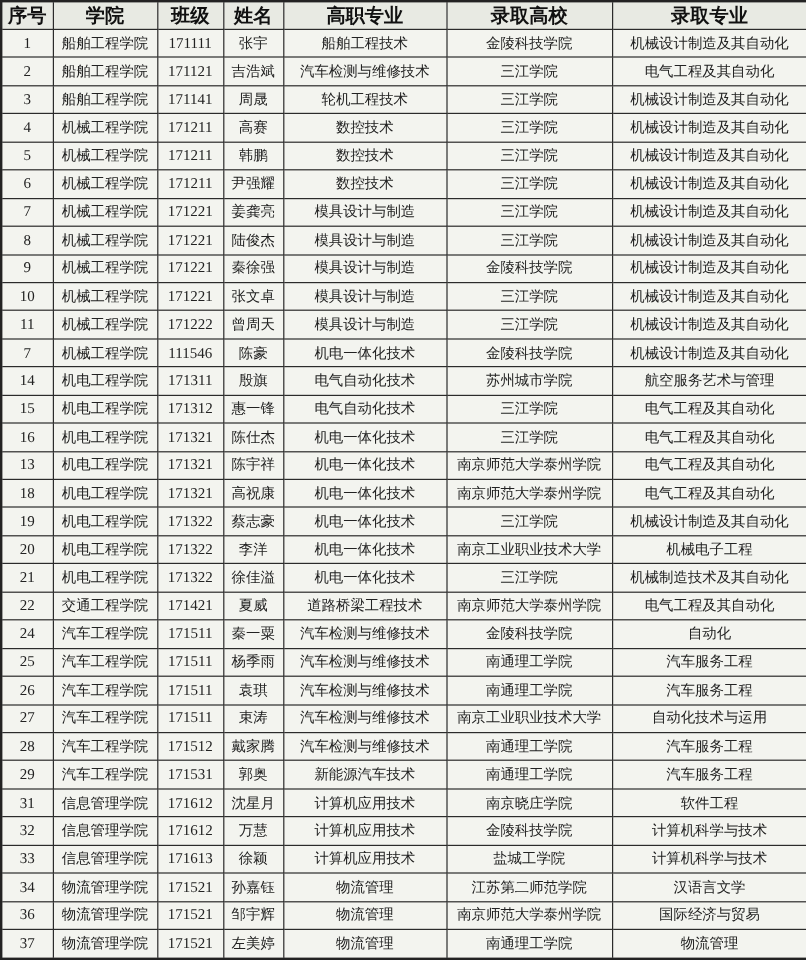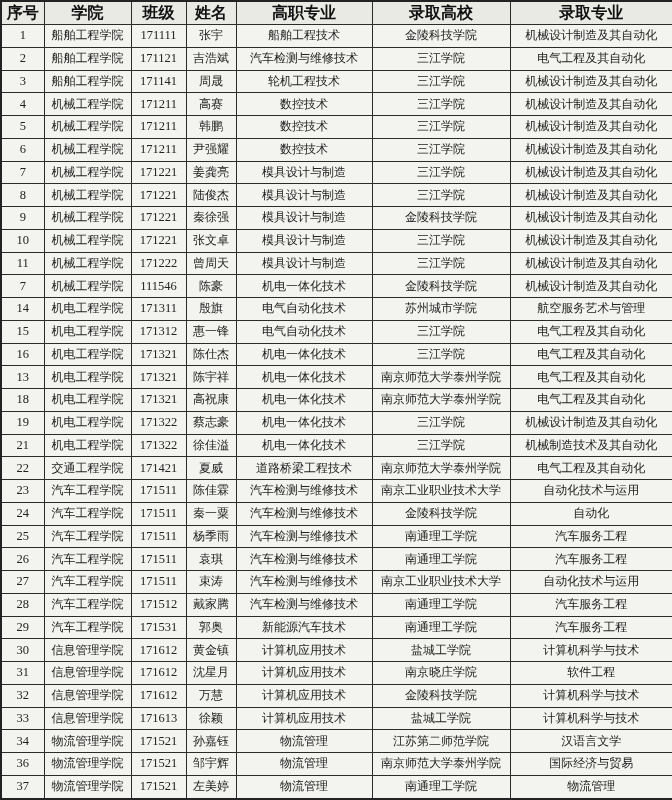--- a/index.html
+++ b/index.html
@@ -233,47 +233,47 @@
       <tr>
         <td class="num">19</td>
         <td>机电工程学院</td>
         <td class="num">171322</td>
         <td>蔡志豪</td>
         <td>机电一体化技术</td>
         <td>三江学院</td>
         <td>机械设计制造及其自动化</td>
       </tr>
       <tr>
+        <td class="num">20</td>
+        <td>机电工程学院</td>
+        <td class="num">171322</td>
+        <td>李洋</td>
+        <td>机电一体化技术</td>
+        <td>南京工业职业技术大学</td>
+        <td>机械电子工程</td>
+      </tr>
+      <tr>
         <td class="num">21</td>
         <td>机电工程学院</td>
         <td class="num">171322</td>
         <td>徐佳溢</td>
         <td>机电一体化技术</td>
         <td>三江学院</td>
         <td>机械制造技术及其自动化</td>
       </tr>
       <tr>
         <td class="num">22</td>
         <td>交通工程学院</td>
         <td class="num">171421</td>
         <td>夏威</td>
         <td>道路桥梁工程技术</td>
         <td>南京师范大学泰州学院</td>
         <td>电气工程及其自动化</td>
       </tr>
       <tr>
-        <td class="num">23</td>
-        <td>汽车工程学院</td>
-        <td class="num">171511</td>
-        <td>陈佳霖</td>
-        <td>汽车检测与维修技术</td>
-        <td>南京工业职业技术大学</td>
-        <td>自动化技术与运用</td>
-      </tr>
-      <tr>
         <td class="num">24</td>
         <td>汽车工程学院</td>
         <td class="num">171511</td>
         <td>秦一粟</td>
         <td>汽车检测与维修技术</td>
         <td>金陵科技学院</td>
         <td>自动化</td>
       </tr>
       <tr>
         <td class="num">25</td>
@@ -312,29 +312,20 @@
         <td>汽车服务工程</td>
       </tr>
       <tr>
         <td class="num">29</td>
         <td>汽车工程学院</td>
         <td class="num">171531</td>
         <td>郭奥</td>
         <td>新能源汽车技术</td>
         <td>南通理工学院</td>
         <td>汽车服务工程</td>
-      </tr>
-      <tr>
-        <td class="num">30</td>
-        <td>信息管理学院</td>
-        <td class="num">171612</td>
-        <td>黄金镇</td>
-        <td>计算机应用技术</td>
-        <td>盐城工学院</td>
-        <td>计算机科学与技术</td>
       </tr>
       <tr>
         <td class="num">31</td>
         <td>信息管理学院</td>
         <td class="num">171612</td>
         <td>沈星月</td>
         <td>计算机应用技术</td>
         <td>南京晓庄学院</td>
         <td>软件工程</td>
       </tr>

